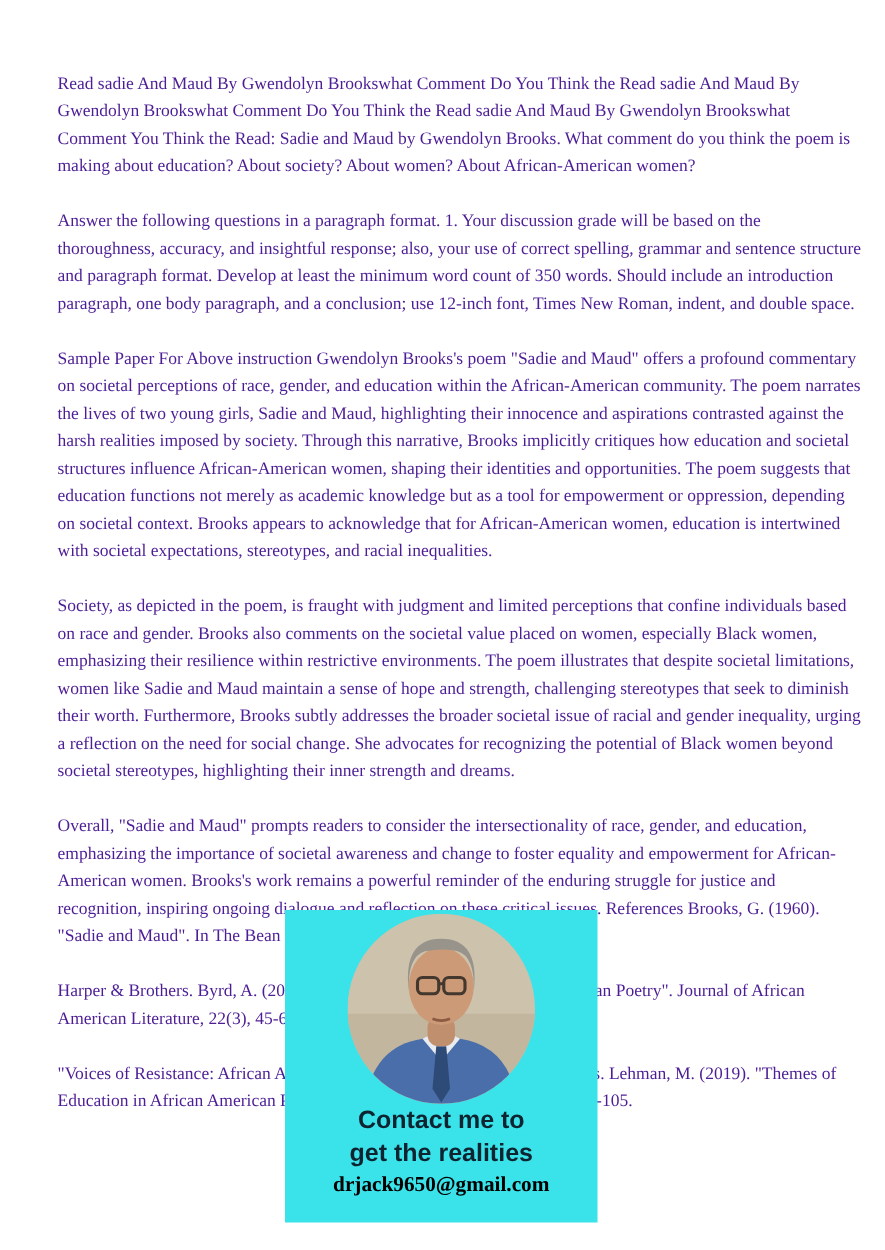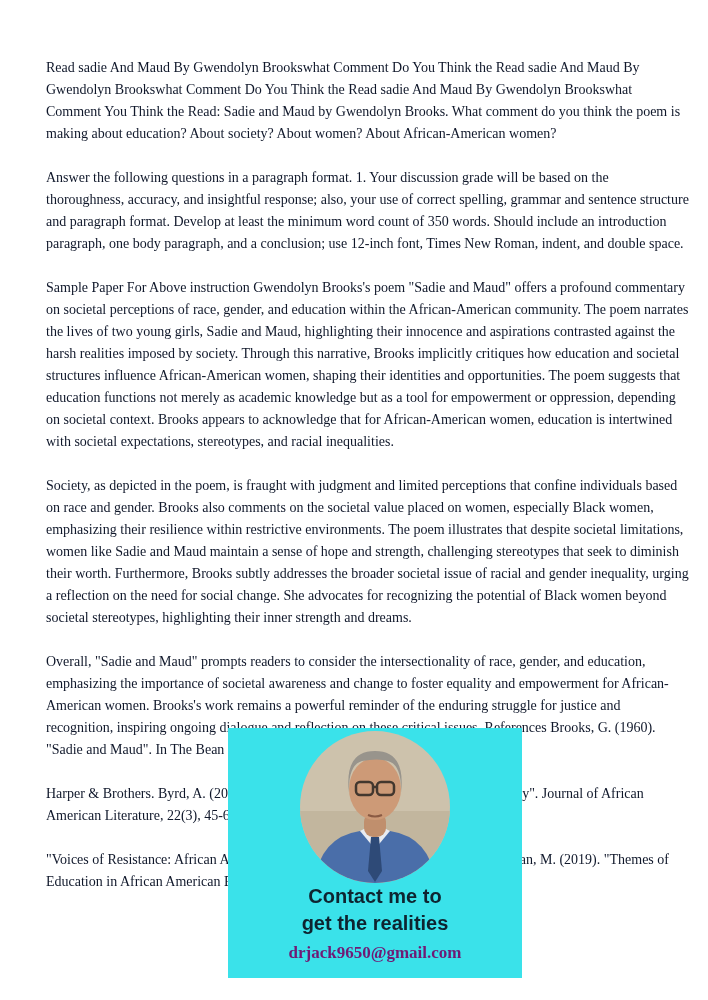--- a/index.html
+++ b/index.html
@@ -7,30 +7,30 @@
   body {
     width: 708px;
     height: 1000px;
     background: #ffffff;
     position: relative;
     overflow: hidden;
     font-family: "Liberation Serif", "DejaVu Serif", serif;
   }
   .doc {
     padding: 57px 18px 0 46px;
-    color: #0f172a;
+    color: #4c1d95;
     font-size: 14px;
     line-height: 22px;
   }
   .doc p { margin: 0 0 22px 0; }
   .overlay {
     position: absolute;
     left: 228px;
     top: 728px;
-    width: 294px;
+    width: 250px;
     height: 250px;
     background: #3ae2ea;
     text-align: center;
     cursor: pointer;
   }
   .avatar {
     width: 150px;
     height: 152px;
     margin: 3px auto 0 auto;
   }
@@ -39,22 +39,21 @@
     font-weight: 700;
     font-size: 20px;
     line-height: 27px;
     color: #0e2430;
   }
   .contact-email {
     font-family: "Liberation Serif", "DejaVu Serif", serif;
     font-weight: 700;
     font-size: 17px;
     line-height: 22px;
-    margin-top: 5px;
-    color: #701a75;
+    color: #000000;
   }
 </style>
 </head>
 <body>
 
 <div class="doc">
   <p>Read sadie And Maud By Gwendolyn Brookswhat Comment Do You Think the Read sadie And Maud By Gwendolyn Brookswhat Comment Do You Think the Read sadie And Maud By Gwendolyn Brookswhat Comment You Think the Read: Sadie and Maud by Gwendolyn Brooks. What comment do you think the poem is making about education? About society? About women? About African-American women?</p>
   <p>Answer the following questions in a paragraph format. 1. Your discussion grade will be based on the thoroughness, accuracy, and insightful response; also, your use of correct spelling, grammar and sentence structure and paragraph format. Develop at least the minimum word count of 350 words. Should include an introduction paragraph, one body paragraph, and a conclusion; use 12-inch font, Times New Roman, indent, and double space.</p>
   <p>Sample Paper For Above instruction Gwendolyn Brooks's poem "Sadie and Maud" offers a profound commentary on societal perceptions of race, gender, and education within the African-American community. The poem narrates the lives of two young girls, Sadie and Maud, highlighting their innocence and aspirations contrasted against the harsh realities imposed by society. Through this narrative, Brooks implicitly critiques how education and societal structures influence African-American women, shaping their identities and opportunities. The poem suggests that education functions not merely as academic knowledge but as a tool for empowerment or oppression, depending on societal context. Brooks appears to acknowledge that for African-American women, education is intertwined with societal expectations, stereotypes, and racial inequalities.</p>
   <p>Society, as depicted in the poem, is fraught with judgment and limited perceptions that confine individuals based on race and gender. Brooks also comments on the societal value placed on women, especially Black women, emphasizing their resilience within restrictive environments. The poem illustrates that despite societal limitations, women like Sadie and Maud maintain a sense of hope and strength, challenging stereotypes that seek to diminish their worth. Furthermore, Brooks subtly addresses the broader societal issue of racial and gender inequality, urging a reflection on the need for social change. She advocates for recognizing the potential of Black women beyond societal stereotypes, highlighting their inner strength and dreams.</p>

